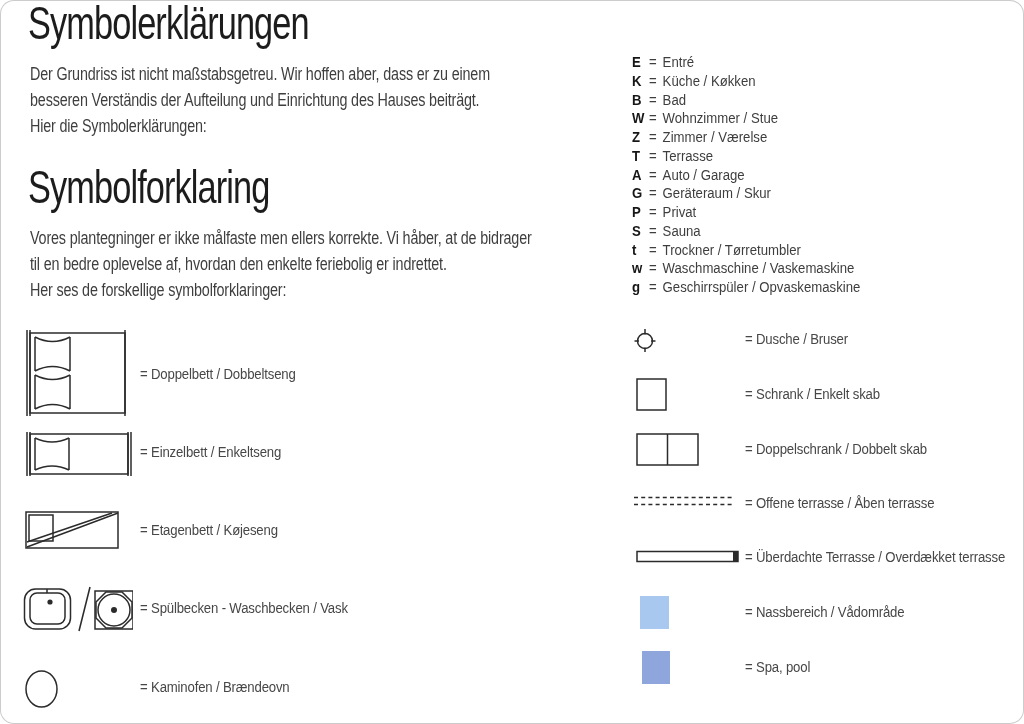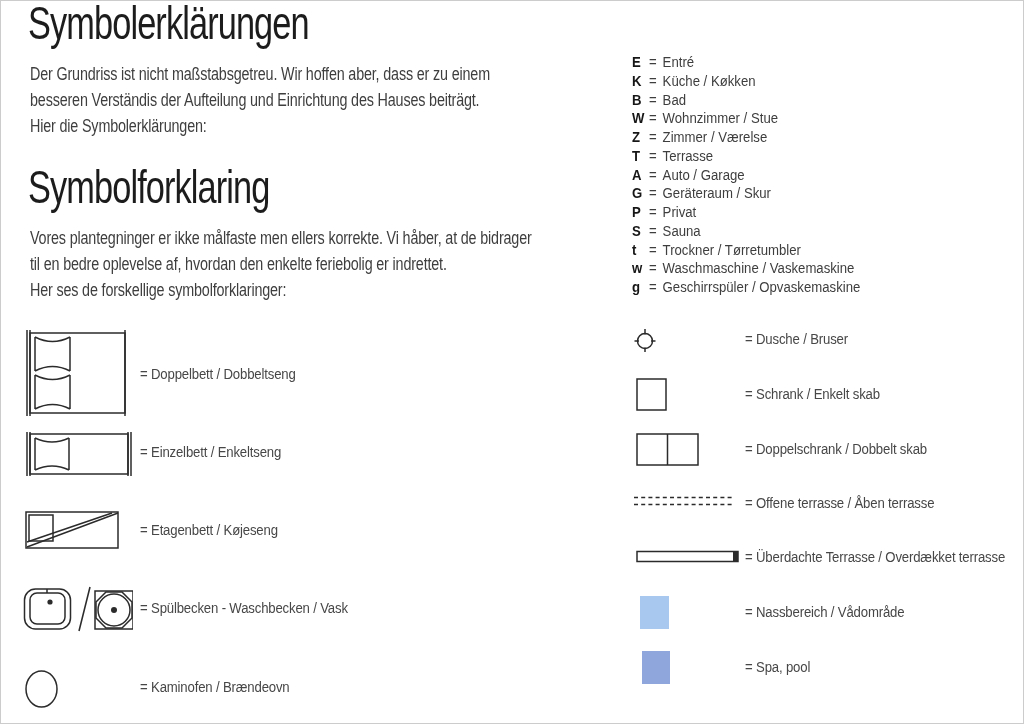--- a/index.html
+++ b/index.html
@@ -1,19 +1,20 @@
 <!DOCTYPE html>
 <html><head>
 <meta charset="utf-8">
 <style>
   html,body{margin:0;padding:0;background:#ffffff;}
   .page{
     position:relative;width:1024px;height:724px;background:#ffffff;overflow:hidden;
     font-family:"Liberation Sans","DejaVu Sans",sans-serif;color:#3e3e3e;
     box-shadow:inset 0 0 0 1px #cccccc;
+    border-radius:14px;
   }
   .h1{
     position:absolute;left:28px;margin:0;font-size:47px;font-weight:400;color:#1c1c1c;
     letter-spacing:-1.2px;line-height:50px;white-space:nowrap;
     transform:scaleX(.73);transform-origin:left top;
   }
   .para{
     position:absolute;left:30px;margin:0;font-size:17.5px;line-height:26px;color:#3e3e3e;
     white-space:pre-line;letter-spacing:-0.2px;
     transform:scaleX(.82);transform-origin:left top;

